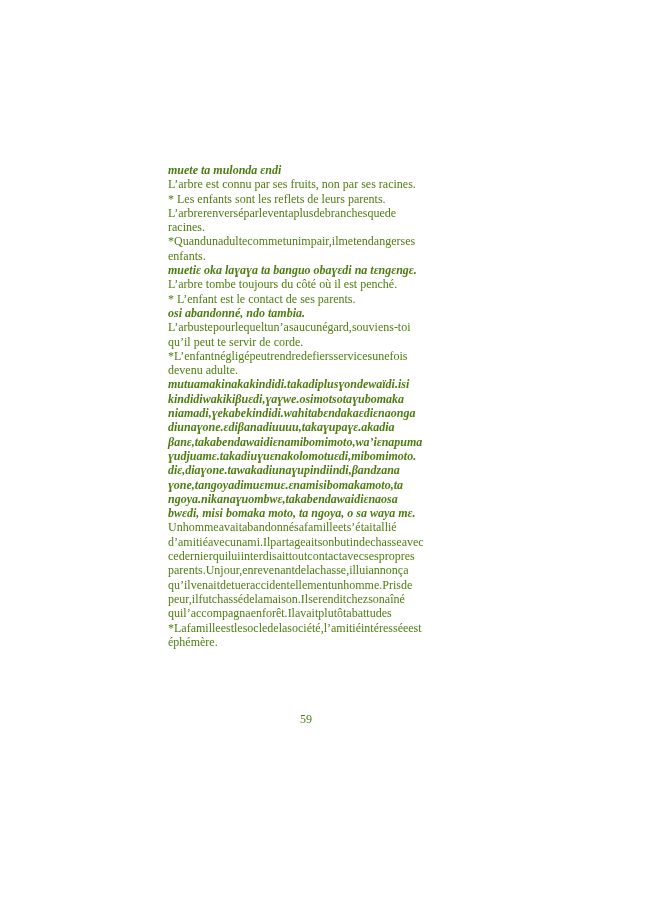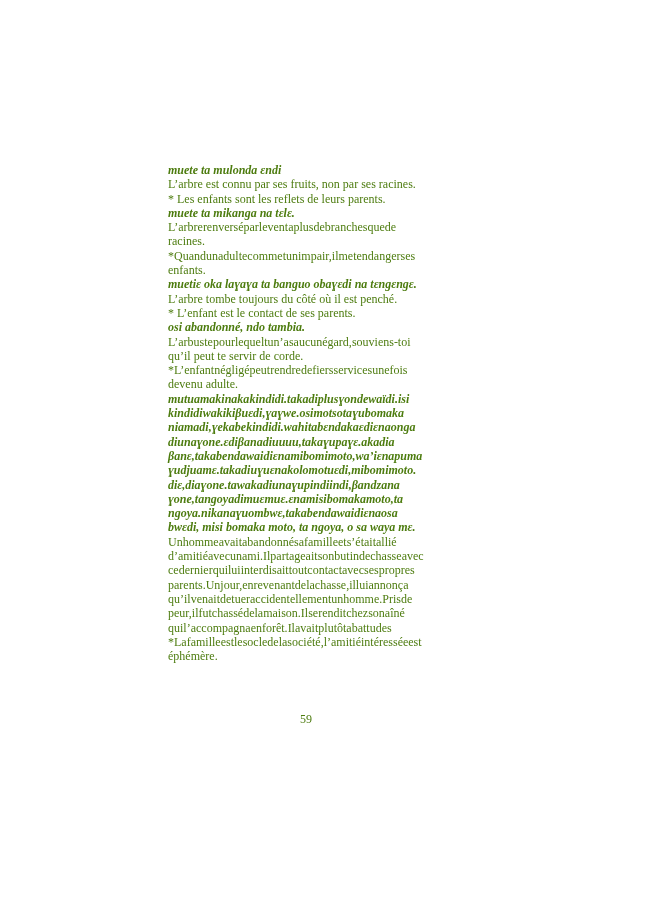--- a/index.html
+++ b/index.html
@@ -53,23 +53,20 @@
 <div class="page">
   <div class="text-column" id="text-column">
       <div class="block proverb">
         <div class="line">muete ta mulonda ɛndi</div>
       </div>
       <div class="block">
         <div class="line">L’arbre est connu par ses fruits, non par ses racines.</div>
       </div>
       <div class="block">
         <div class="line">* Les enfants sont les reflets de leurs parents.</div>
-      </div>
-      <div class="block proverb">
-        <div class="line">muete ta mikanga na tɛlɛ.</div>
       </div>
       <div class="block">
         <div class="line jl">
           <span>L’arbre</span>
           <span>renversé</span>
           <span>par</span>
           <span>le</span>
           <span>vent</span>
           <span>a</span>
           <span>plus</span>

